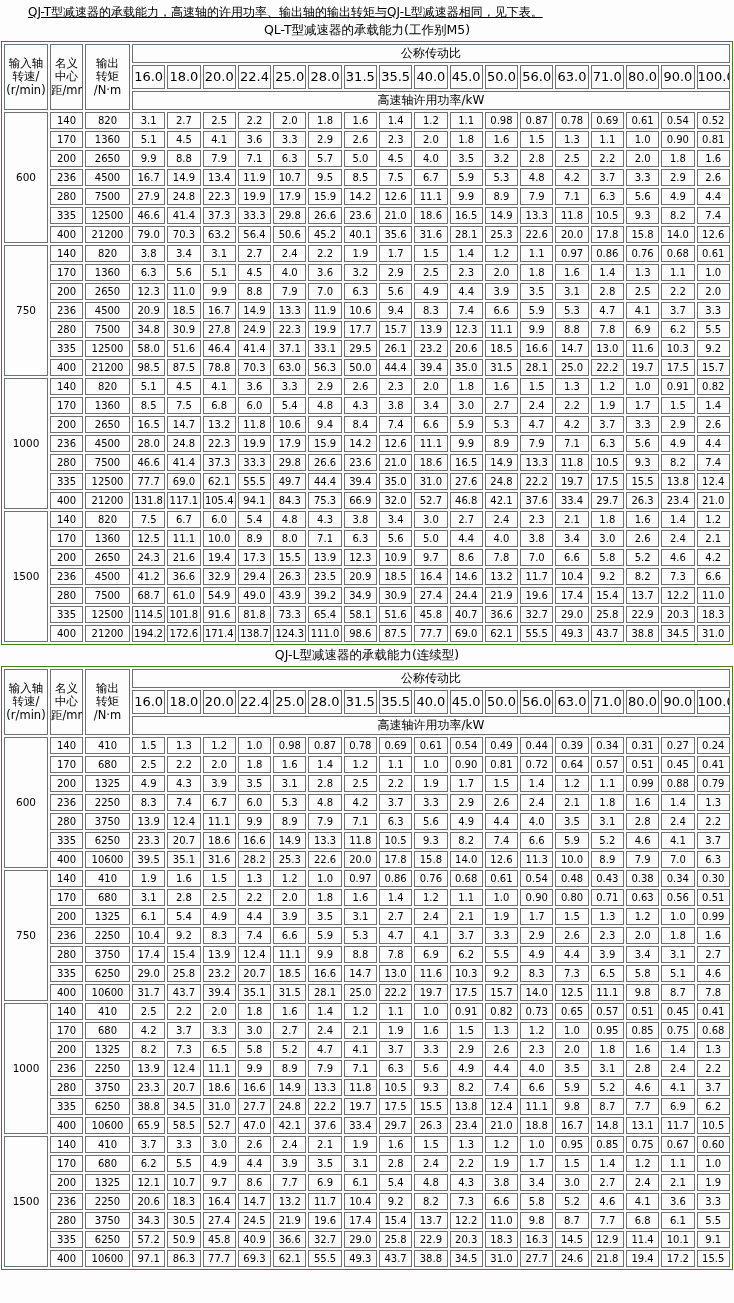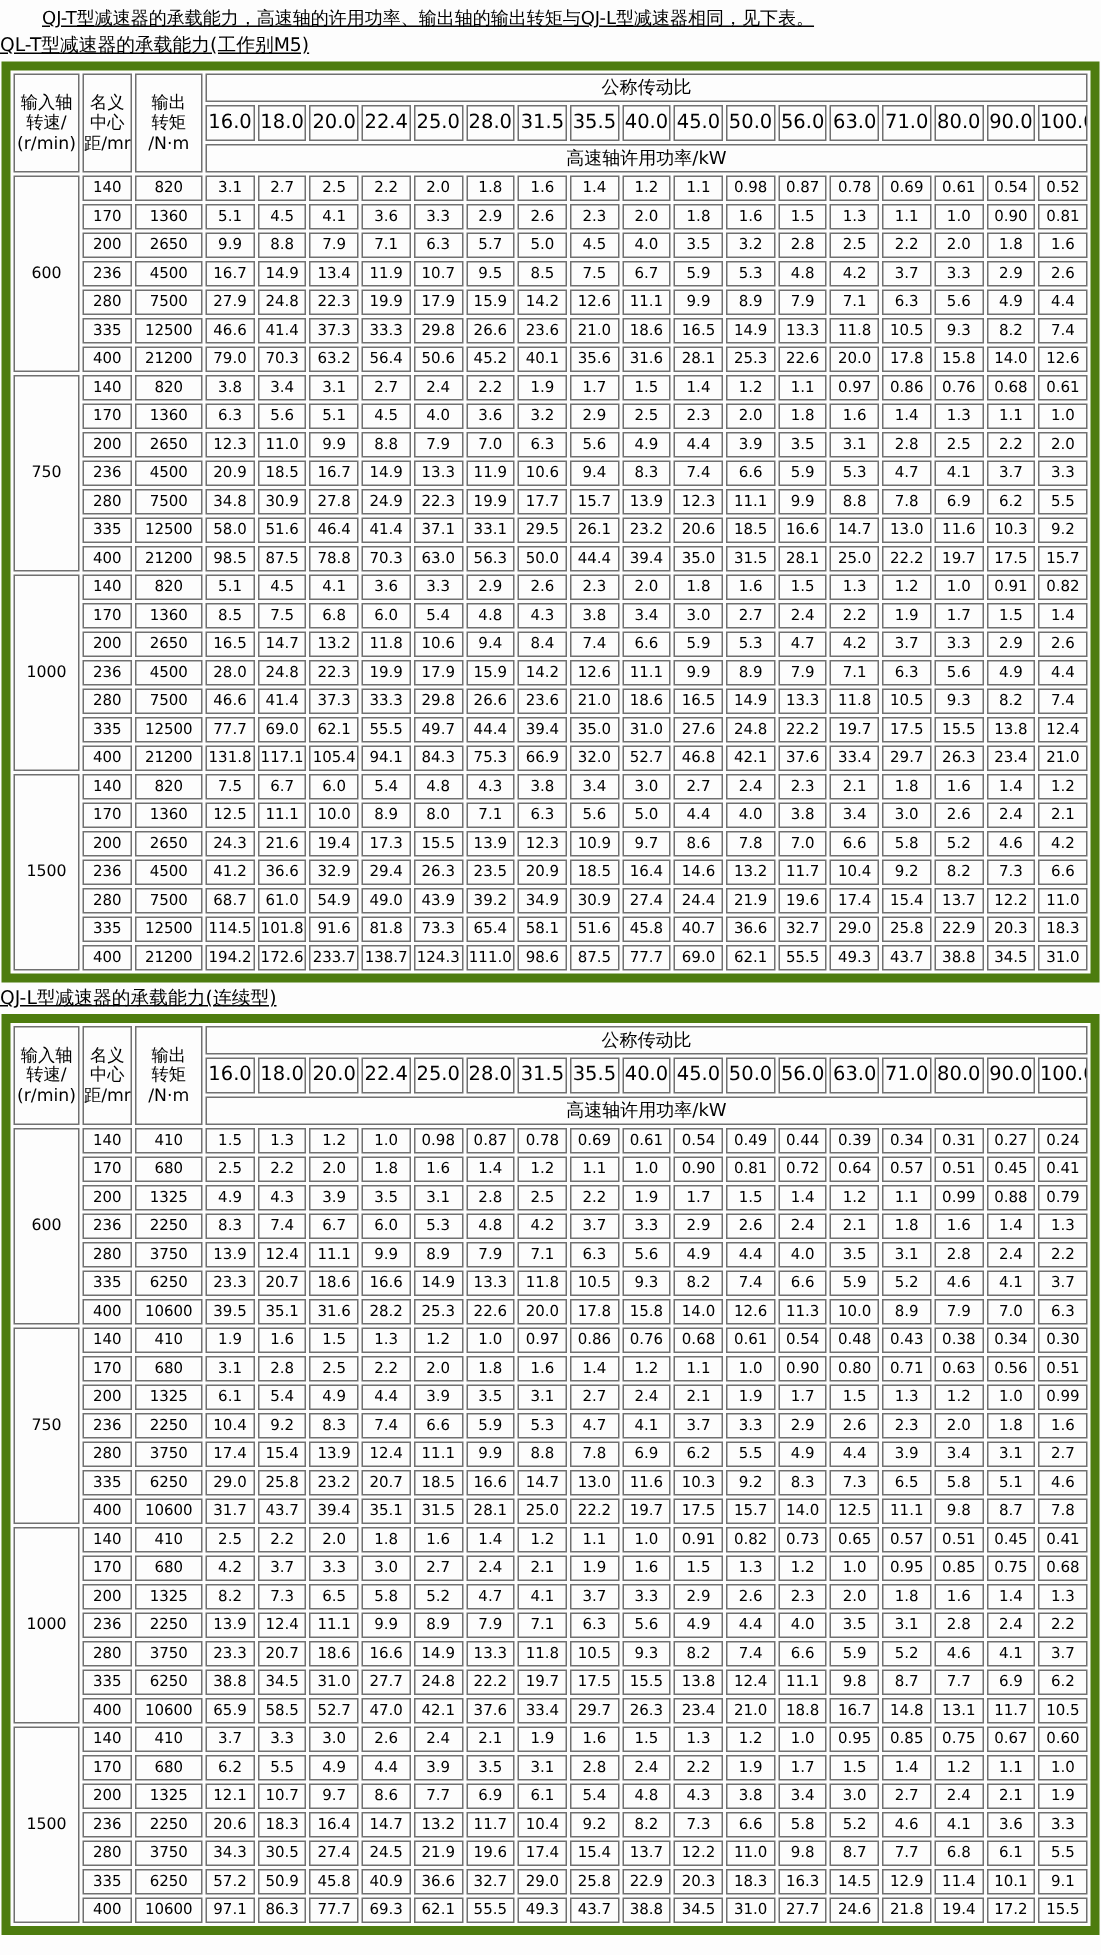--- a/index.html
+++ b/index.html
@@ -11,29 +11,29 @@
   }
   .intro{
     font-size:12px;
     line-height:16px;
     margin:4px 2px 2px 2px;
     text-indent:26px;
     text-decoration:underline;
   }
   .tbl-title{
     font-size:12.5px;
+    text-align:center;
     margin:2px 0 2px 0;
-    text-decoration:underline;
   }
   table.cap{
     width:732px;
     margin:0 1px 2px 1px;
     border-collapse:separate;
     border-spacing:2px;
-    border:6px solid #4d7c0f;
+    border:1px solid #4d7c0f;
     table-layout:fixed;
     background:#fdfdfd;
   }
   table.cap th,table.cap td{
     border:1px solid #707070;
     text-align:center;
     vertical-align:middle;
     padding:0;
     line-height:1.18;
     font-weight:normal;
@@ -676,21 +676,21 @@
         <td class="num">25.8</td>
         <td class="num">22.9</td>
         <td class="num">20.3</td>
         <td class="num">18.3</td>
       </tr>
       <tr>
         <td class="num">400</td>
         <td class="num">21200</td>
         <td class="num">194.2</td>
         <td class="num">172.6</td>
-        <td class="num">233.7</td>
+        <td class="num">171.4</td>
         <td class="num">138.7</td>
         <td class="num">124.3</td>
         <td class="num">111.0</td>
         <td class="num">98.6</td>
         <td class="num">87.5</td>
         <td class="num">77.7</td>
         <td class="num">69.0</td>
         <td class="num">62.1</td>
         <td class="num">55.5</td>
         <td class="num">49.3</td>

